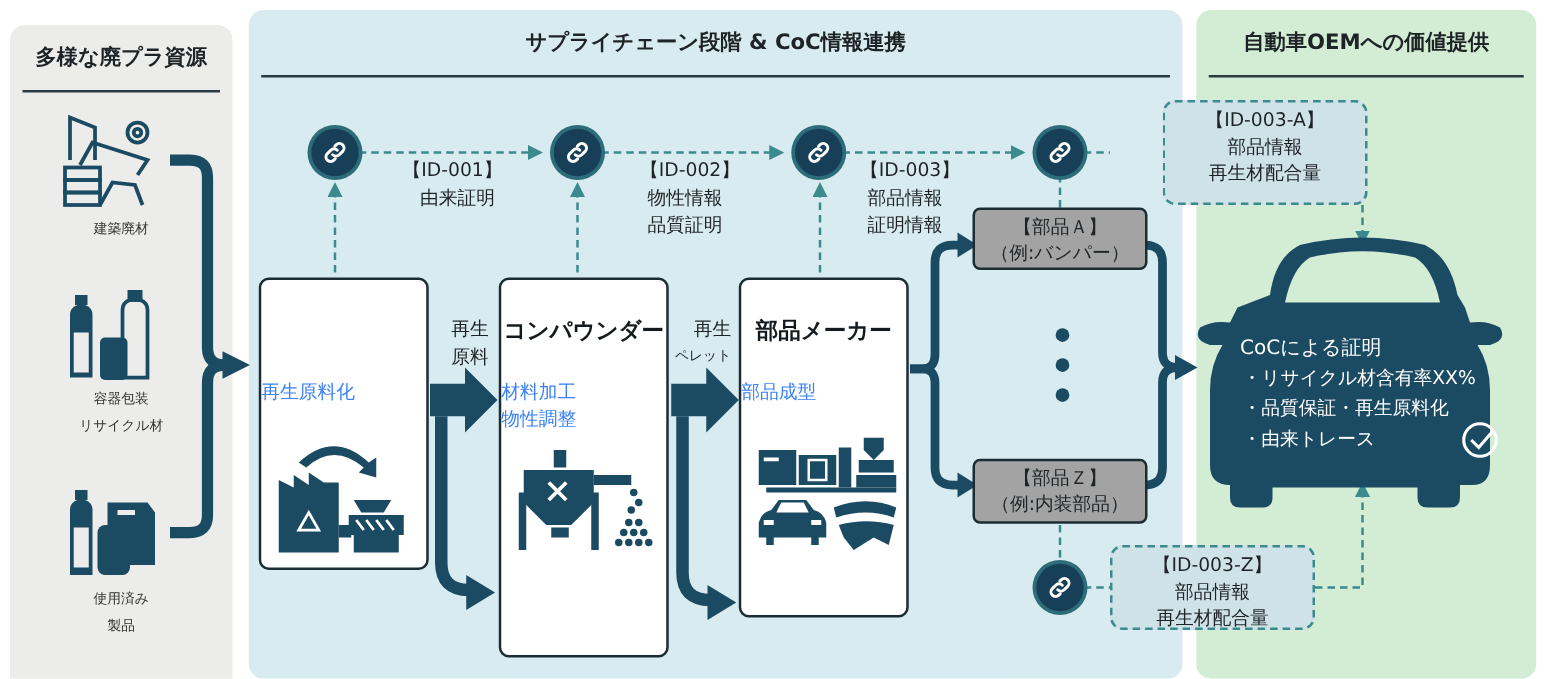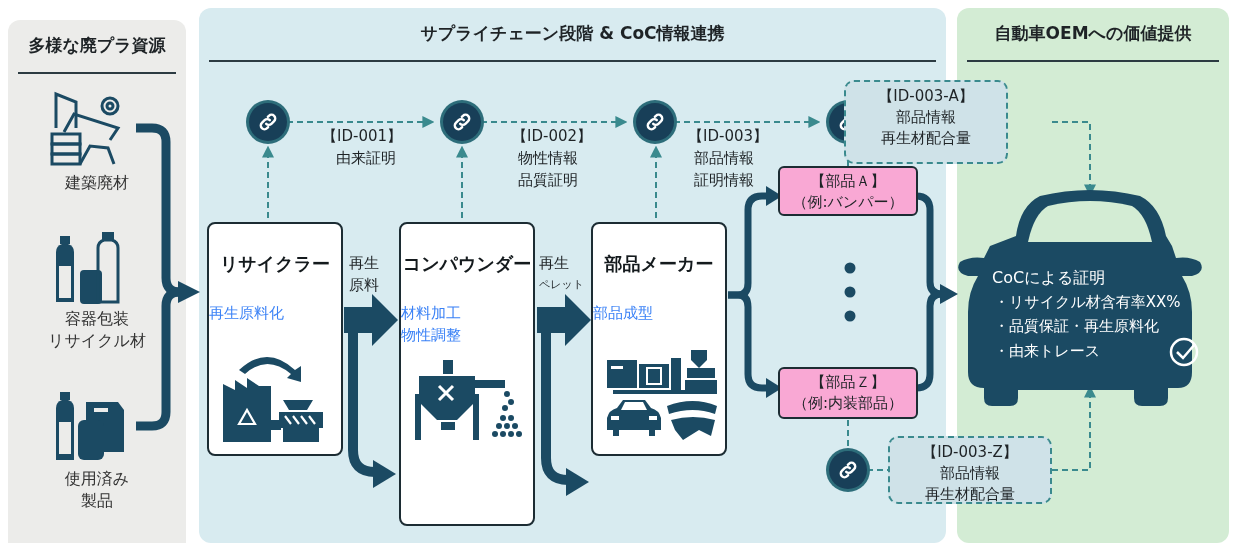--- a/index.html
+++ b/index.html
@@ -7,35 +7,35 @@
   body { position: relative; font-family: "DejaVu Sans", "Liberation Sans", sans-serif; color: #1f2a30; }
 
   .panel { position: absolute; border-radius: 12px; }
   #panel-sources { left: 8px; top: 20px; width: 178px; height: 535px; background: #ececea; }
   #panel-chain { left: 199px; top: 8px; width: 747px; height: 535px; background: #d8ebf0; }
   #panel-oem { left: 957px; top: 8px; width: 272px; height: 535px; background: #d3ecd4; }
 
   .panel-title { position: absolute; left: 0; right: 0; top: 14px; text-align: center; font-weight: bold; font-size: 17px; color: #1e2326; }
   .panel-rule { position: absolute; left: 10px; right: 10px; top: 52px; height: 2px; background: #2c3b42; }
 
-  .src-label { position: absolute; text-align: center; font-size: 16px; line-height: 22px; color: #333; width: 140px; }
+  .src-label { position: absolute; text-align: center; font-size: 11px; line-height: 22px; color: #333; width: 140px; }
 
   .stage { position: absolute; background: #ffffff; border: 2px solid #1c2c33; border-radius: 8px; }
   .stage-title { position: absolute; left: 0; right: 0; top: 28px; text-align: center; font-weight: bold; font-size: 18px; color: #141a1d; white-space: nowrap; }
   .stage-sub { position: absolute; left: 0; right: 0; top: 78px; text-align: left; font-size: 15px; line-height: 22px; color: #3b82f6; }
 
-  .flow-label { position: absolute; font-size: 15px; line-height: 22px; color: #1e2326; text-align: left; }
+  .flow-label { position: absolute; font-size: 15px; line-height: 22px; color: #1e2326; text-align: right; }
 
   .link-node { position: absolute; width: 38px; height: 38px; border-radius: 50%; background: #183f58; box-shadow: 0 0 0 3px #2d6d7a; display: flex; align-items: center; justify-content: center; }
 
   .id-label { position: absolute; font-size: 15px; line-height: 22px; color: #1e2326; text-align: left; white-space: nowrap; margin-top: 26px; }
 
   .dash-box { position: absolute; border: 2px dashed #3a8a8e; border-radius: 10px; background: #cfe2e8; text-align: center; font-size: 15px; line-height: 21px; color: #1e2326; padding-top: 4px; }
 
-  .part-box { position: absolute; background: #f9a8d4; border: 2px solid #1c2c33; border-radius: 6px; text-align: center; font-size: 15px; line-height: 21px; color: #1e2326; padding-top: 3px; }
+  .part-box { position: absolute; background: #a3a3a3; border: 2px solid #1c2c33; border-radius: 6px; text-align: center; font-size: 15px; line-height: 21px; color: #1e2326; padding-top: 3px; }
 
   .car-text { position: absolute; color: #ffffff; font-size: 15px; line-height: 23px; white-space: nowrap; text-align: center; }
 
   svg.overlay { position: absolute; left: 0; top: 0; }
 </style>
 </head>
 <body>
 
 <div class="panel" id="panel-sources">
   <div class="panel-title">多様な廃プラ資源</div>
@@ -155,21 +155,20 @@
     <path d="M34,12 L66,12 L72,20 L72,62 L34,62 Z"></path>
     <rect x="26" y="30" width="26" height="40" rx="6"></rect>
   </g>
   <rect x="42" y="18" width="14" height="4" fill="#ececea"></rect>
   <rect x="7" y="32" width="12" height="32" fill="#ececea"></rect>
 </svg>
 <div class="src-label" style="left:27px;top:468px">使用済み</div>
 <div class="src-label" style="left:27px;top:490px">製品</div>
 
 <div class="stage" style="left:207px;top:222px;width:136px;height:234px">
-  <div class="stage-title">リサイクラー</div>
   <div class="stage-sub">再生原料化</div>
   <svg style="position:absolute;left:12px;top:130px" width="112" height="90" viewBox="0 0 112 90">
     <g fill="#1b4a63">
       <path d="M2,88 L2,30 L14,36 L14,26 L26,34 L26,24 L38,32 L50,32 L50,88 Z"></path>
       <path d="M62,46 L92,46 L86,56 L68,56 Z"></path>
       <rect x="58" y="58" width="44" height="16"></rect>
       <rect x="62" y="74" width="36" height="14"></rect>
       <rect x="50" y="66" width="10" height="10"></rect>
       <path d="M18,16 Q46,-10 74,16 L80,12 L80,28 L66,24 L70,20 Q46,0 24,20 Z"></path>
     </g>
@@ -212,21 +211,21 @@
         <circle cx="106" cy="74" r="3"></circle>
     </g>
     <path d="M26,26 L40,40 M40,26 L26,40" stroke="#ffffff" stroke-width="3"></path>
   </svg>
 </div>
 <div class="flow-label" style="left:539px;top:252px;width:46px">
   <div>再生</div>
   <div style="font-size:11px">ペレット</div>
 </div>
 
-<div class="stage" style="left:591px;top:222px;width:136px;height:234px">
+<div class="stage" style="left:591px;top:222px;width:136px;height:272px">
   <div class="stage-title">部品メーカー</div>
   <div class="stage-sub">部品成型</div>
   <svg style="position:absolute;left:10px;top:126px" width="116" height="94" viewBox="0 0 116 94">
     <g fill="#1b4a63">
       <rect x="4" y="10" width="30" height="28"></rect>
       <rect x="36" y="14" width="30" height="24"></rect>
       <rect x="68" y="8" width="10" height="32"></rect>
       <path d="M88,0 L104,0 L104,10 L96,18 L88,10 Z"></path>
       <rect x="84" y="18" width="28" height="10"></rect>
       <rect x="82" y="30" width="32" height="10"></rect>
@@ -303,21 +302,21 @@
 
 <div class="part-box" style="left:778px;top:166px;width:140px;height:50px">
   <div>【部品Ａ】</div>
   <div>（例:バンパー）</div>
 </div>
 <div class="part-box" style="left:778px;top:367px;width:140px;height:52px">
   <div>【部品Ｚ】</div>
   <div>（例:内装部品）</div>
 </div>
 
-<div class="dash-box" style="left:844px;top:80px;width:164px;height:84px">
+<div class="dash-box" style="left:930px;top:80px;width:164px;height:84px">
   <div>【ID-003-A】</div>
   <div>部品情報</div>
   <div>再生材配合量</div>
 </div>
 <div class="dash-box" style="left:888px;top:436px;width:164px;height:68px">
   <div>【ID-003-Z】</div>
   <div>部品情報</div>
   <div>再生材配合量</div>
 </div>
 

